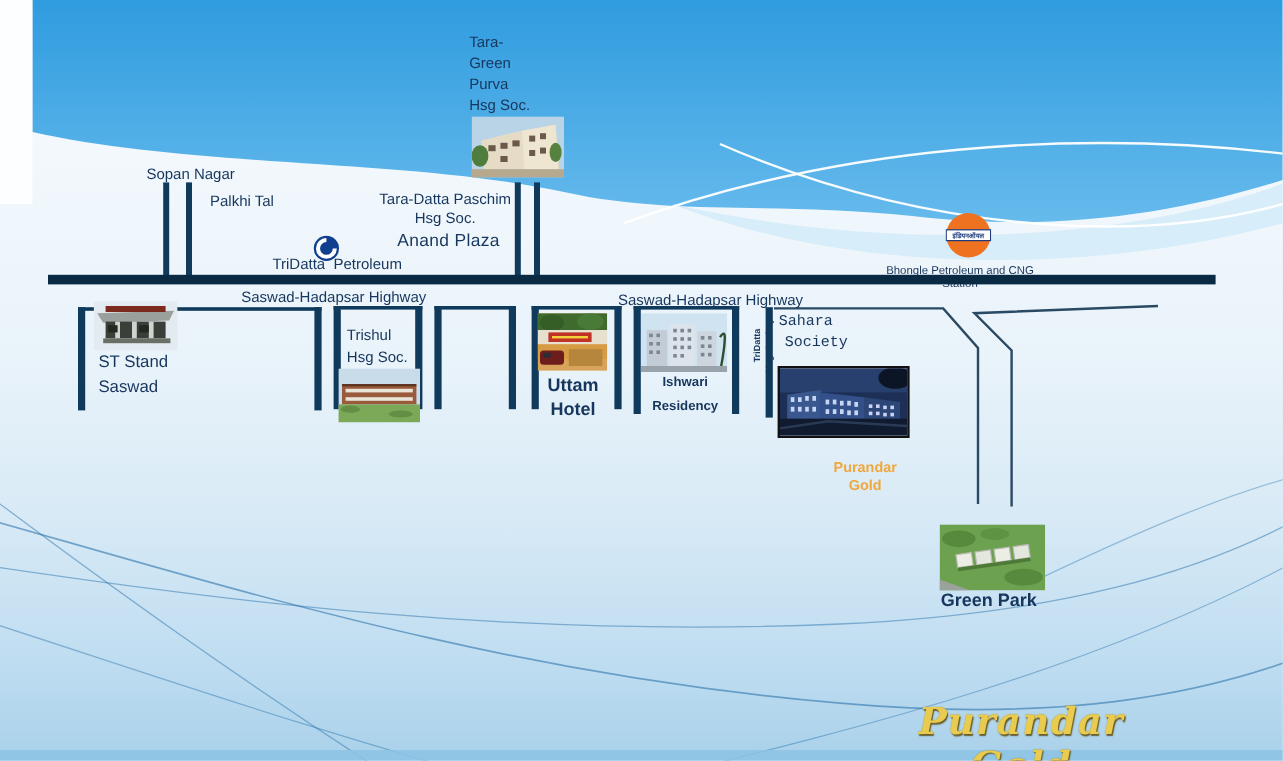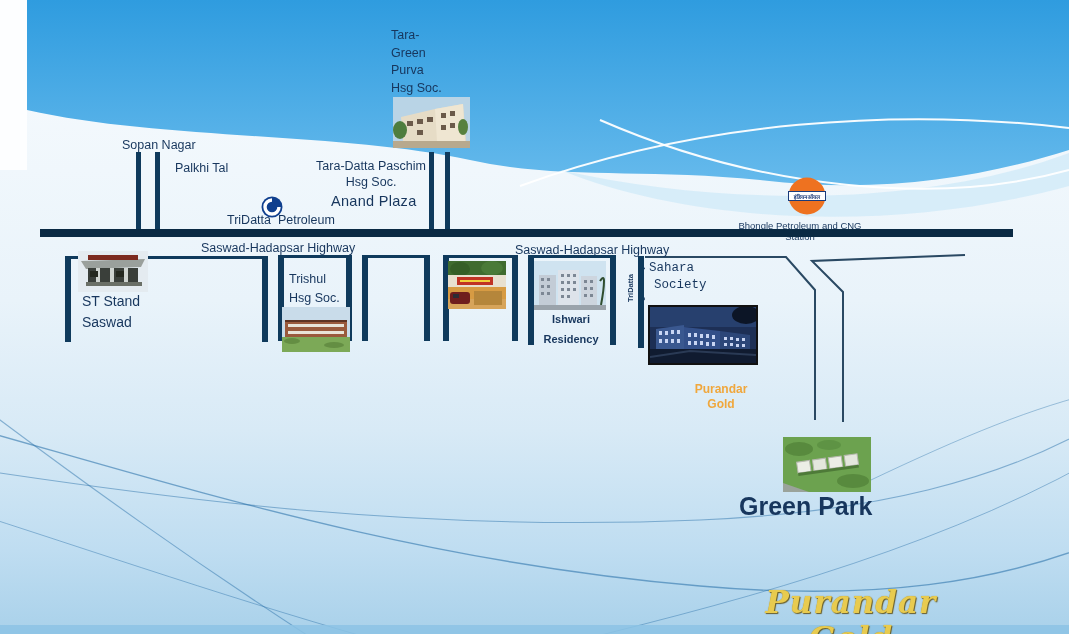--- a/index.html
+++ b/index.html
@@ -164,20 +164,24 @@
     <ellipse cx="12" cy="8" rx="10" ry="7" fill="#355E27"></ellipse>
     <ellipse cx="44" cy="7" rx="11" ry="7" fill="#4A7A38"></ellipse>
     <rect x="0" y="14" width="58" height="12" fill="#E8E0CF"></rect>
     <rect x="9" y="16" width="36" height="8" fill="#C03324"></rect>
     <rect x="12" y="19" width="30" height="2" fill="#F2D13A"></rect>
     <rect x="0" y="26" width="58" height="12" fill="#D79B43"></rect>
     <rect x="2" y="31" width="20" height="12" rx="3" fill="#6E1D1D"></rect>
     <rect x="5" y="33" width="6" height="4" fill="#2C2C34"></rect>
     <rect x="26" y="30" width="28" height="14" fill="#B5863B"></rect>
   </svg>
+  <div class="abs txt lbl-bold center" style="left:443px;top:312px;width:69px;font-size:15px;line-height:20px;">
+    <div>Uttam</div>
+    <div>Hotel</div>
+  </div>
 
   <div class="topline" style="left:528px;top:255px;width:88px;"></div>
   <div class="plotbar" style="left:528px;top:255px;height:90px;"></div>
   <div class="plotbar" style="left:610px;top:255px;height:90px;"></div>
   <svg class="photo" style="left:534px;top:261px;" width="72" height="49" viewBox="0 0 72 49">
     <rect width="72" height="49" fill="#CFE3F0"></rect>
     <rect x="5" y="14" width="17" height="30" fill="#C3CCD6"></rect>
     <rect x="24" y="9" width="21" height="35" fill="#DDE3EA"></rect>
     <rect x="47" y="15" width="16" height="29" fill="#CDD5DE"></rect>
     <g fill="#7C8794">
@@ -274,17 +278,17 @@
     <ellipse cx="46" cy="8" rx="12" ry="5" fill="#5E9344"></ellipse>
     <polygon points="0,46 26,55 0,55" fill="#9AA39B"></polygon>
     <g transform="rotate(-8 44 26)">
       <rect x="14" y="21" width="13" height="11" fill="#ECEEE6" stroke="#B5B8AD" stroke-width="1"></rect>
       <rect x="30" y="21" width="13" height="11" fill="#E4E7DD" stroke="#B5B8AD" stroke-width="1"></rect>
       <rect x="46" y="21" width="13" height="11" fill="#ECEEE6" stroke="#B5B8AD" stroke-width="1"></rect>
       <rect x="62" y="21" width="13" height="11" fill="#E4E7DD" stroke="#B5B8AD" stroke-width="1"></rect>
       <rect x="14" y="32" width="61" height="3" fill="#4E7A38"></rect>
     </g>
   </svg>
-  <div class="abs txt lbl-bold" style="left:739px;top:492px;font-size:25px;">Green Park</div>
+  <div class="abs txt lbl-bold" style="left:784px;top:492px;font-size:15px;">Green Park</div>
 
   <div id="watermark">Purandar Gold</div>
 
 </div>
 
 </body></html>

